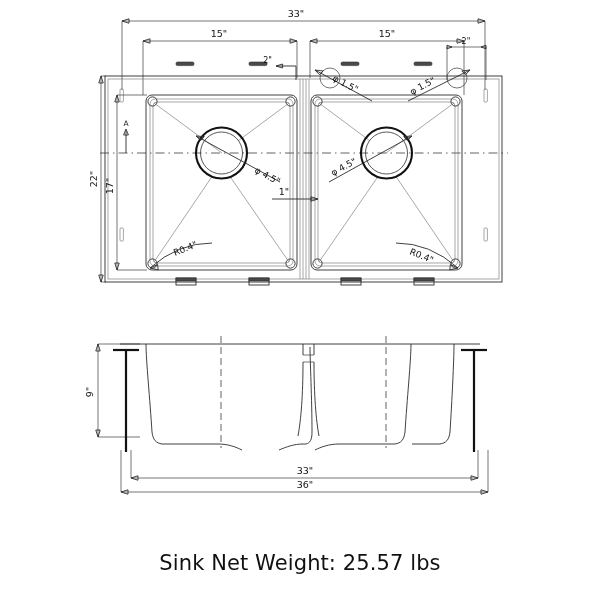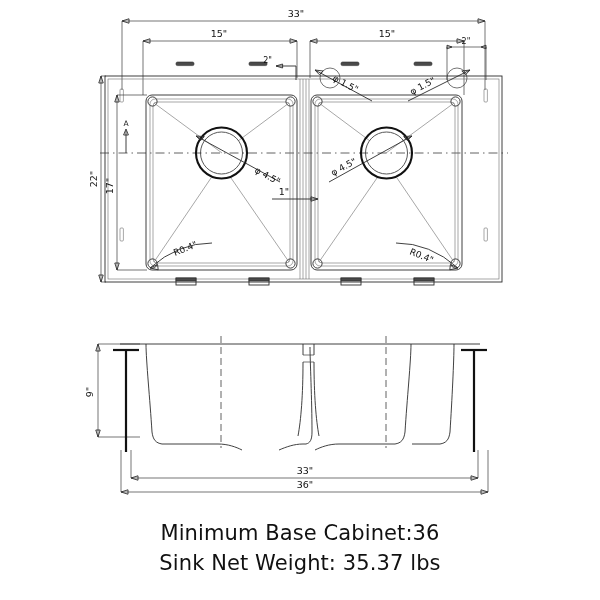--- a/index.html
+++ b/index.html
@@ -330,16 +330,15 @@
         <line class="ln-thin" x1="121" y1="492" x2="121" y2="450"></line>
         <line class="ln-thin" x1="488" y1="492" x2="488" y2="450"></line>
         <path class="ln" d="M121 492 l7 -2.2 v4.4 z" fill="#2b2b2b"></path>
         <path class="ln" d="M488 492 l-7 -2.2 v4.4 z" fill="#2b2b2b"></path>
         <text class="dimtxt" x="305" y="488" text-anchor="middle">36"</text>
       </g>
 
     </g>
   </svg>
 
-  <div class="caption" id="cap-line-1">Minimum Base Cabinet:36</div>
-  <div class="caption" id="cap-line-2">Sink Net Weight: 35.37 lbs</div>
+  <div class="caption" id="cap-line-2">Sink Net Weight: 25.57 lbs</div>
 
 </div>
 
 </body></html>

